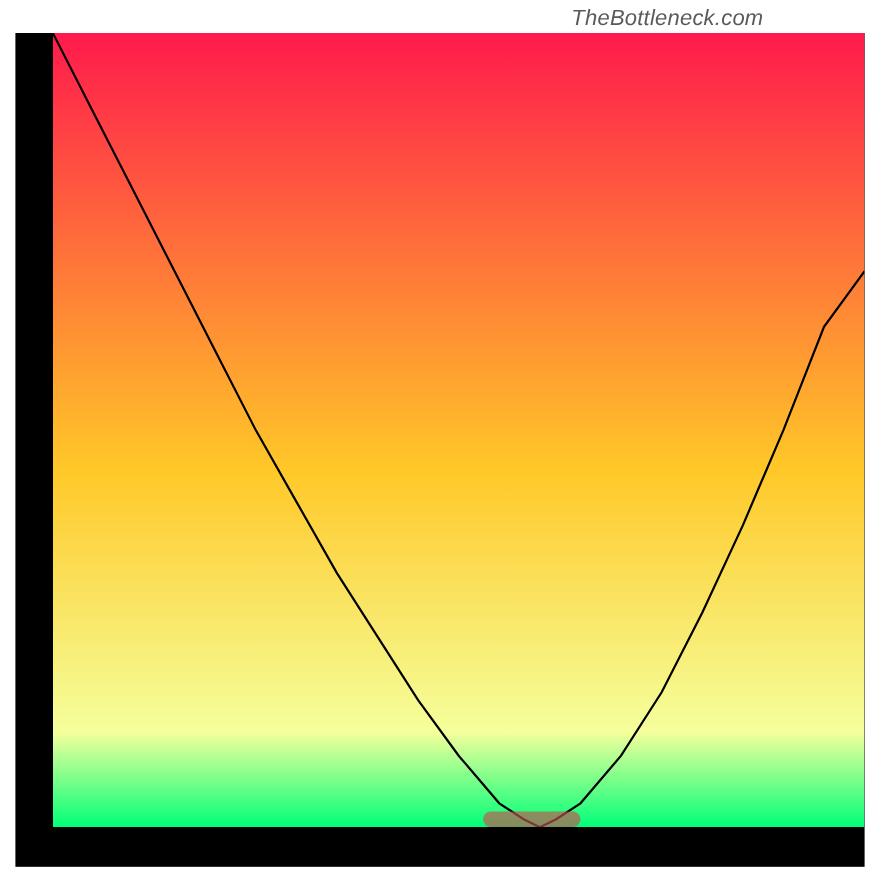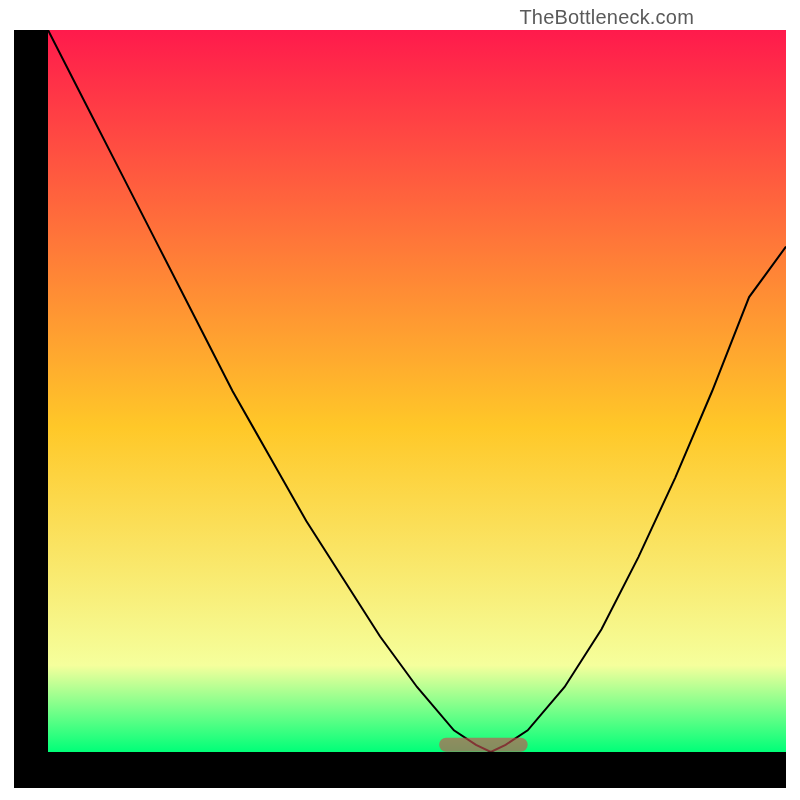--- a/index.html
+++ b/index.html
@@ -6,20 +6,21 @@
     margin: 0;
     padding: 0;
     background: #fff;
     font-family: Arial, Helvetica, sans-serif;
   }
   .wrap {
     width: 708px;
     height: 800px;
     position: relative;
     background: #fff;
+    font-style: italic;
   }
   .watermark {
     position: absolute;
     top: 6px;
     right: 14px;
     color: #5a5a5a;
     font-size: 20px;
     font-weight: 500;
     font-family: Arial, sans-serif;
     letter-spacing: 0.2px;

